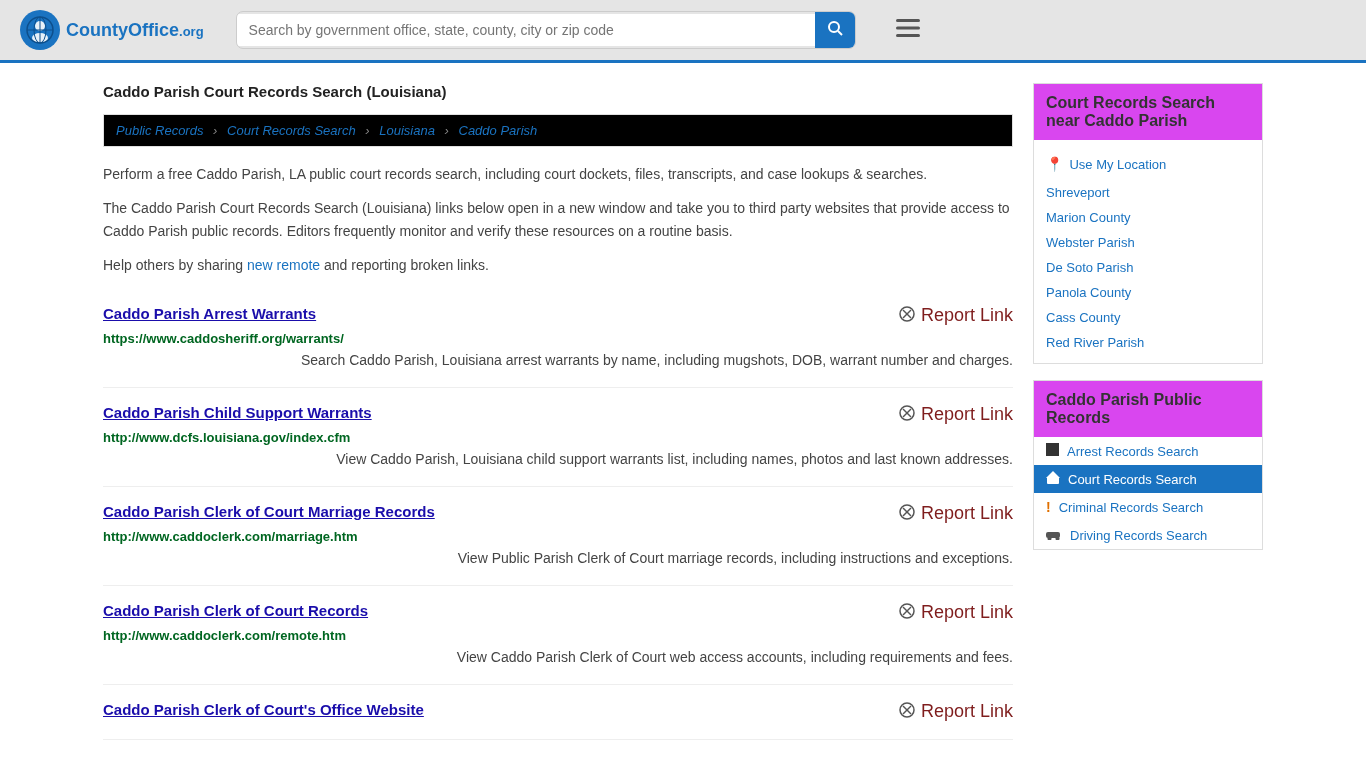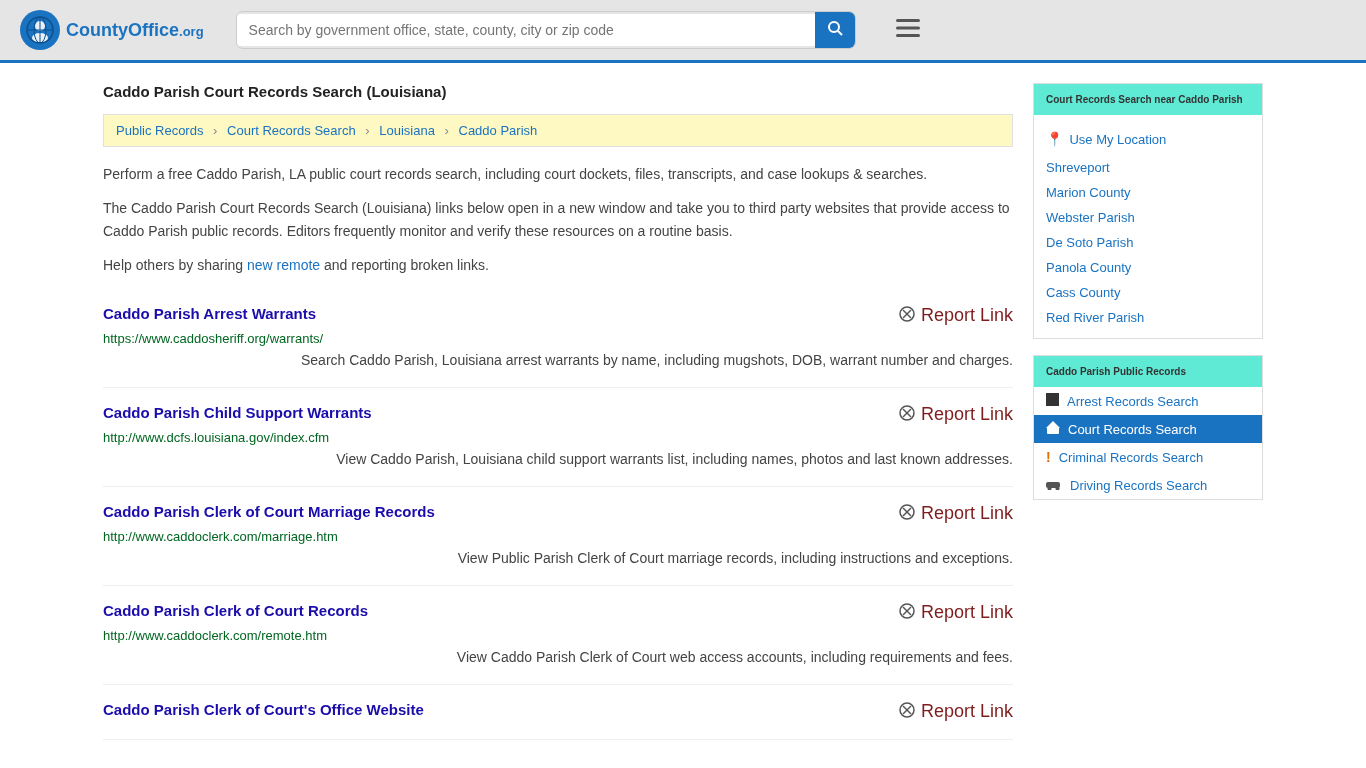--- a/index.html
+++ b/index.html
@@ -89,26 +89,27 @@
     }
     #page-title {
       font-size: 15px;
       font-weight: bold;
       color: #222;
       margin-bottom: 14px;
     }
 
     
     #breadcrumb {
-      background: #fef9c3;
+      background: #000000;
       border: 1px solid #e0e0e0;
       padding: 8px 12px;
       font-size: 13px;
       margin-bottom: 16px;
       color: #555;
+      font-style: italic;
     }
     #breadcrumb a { color: #1a73c1; text-decoration: none; }
     #breadcrumb .sep { margin: 0 6px; color: #888; }
 
     
     .desc-para {
       font-size: 14px;
       line-height: 1.6;
       color: #444;
       margin-bottom: 12px;
@@ -122,40 +123,42 @@
     }
     .result-header {
       display: flex;
       align-items: flex-start;
       justify-content: space-between;
     }
     .result-title {
       font-size: 15px;
       font-weight: bold;
       color: #1a0dab;
+      text-decoration: underline;
       cursor: pointer;
     }
     .report-link {
       display: flex;
       align-items: center;
       gap: 5px;
       font-size: 18px;
       color: #7f1d1d;
       cursor: pointer;
       white-space: nowrap;
       flex-shrink: 0;
     }
     .report-icon {
       font-size: 16px;
       color: #555;
     }
     .result-url {
       color: #006621;
       font-size: 13px;
       margin: 4px 0;
+      font-weight: bold;
     }
     .result-desc {
       font-size: 14px;
       color: #444;
       line-height: 1.5;
       text-align: right;
     }
 
     
     #sidebar {
@@ -168,24 +171,24 @@
       font-weight: bold;
       font-size: 14px;
       color: #333;
       margin-bottom: 0;
     }
     .sidebar-section {
       border: 1px solid #ddd;
       margin-bottom: 16px;
     }
     .sidebar-section-header {
-      background: #5eead4;
+      background: #d946ef;
       padding: 10px 12px;
       font-weight: bold;
-      font-size: 10px;
+      font-size: 16px;
       color: #333;
     }
     .sidebar-links {
       padding: 8px 0;
     }
     .sidebar-link-item {
       padding: 5px 12px;
       font-size: 13px;
       display: flex;
       align-items: center;

